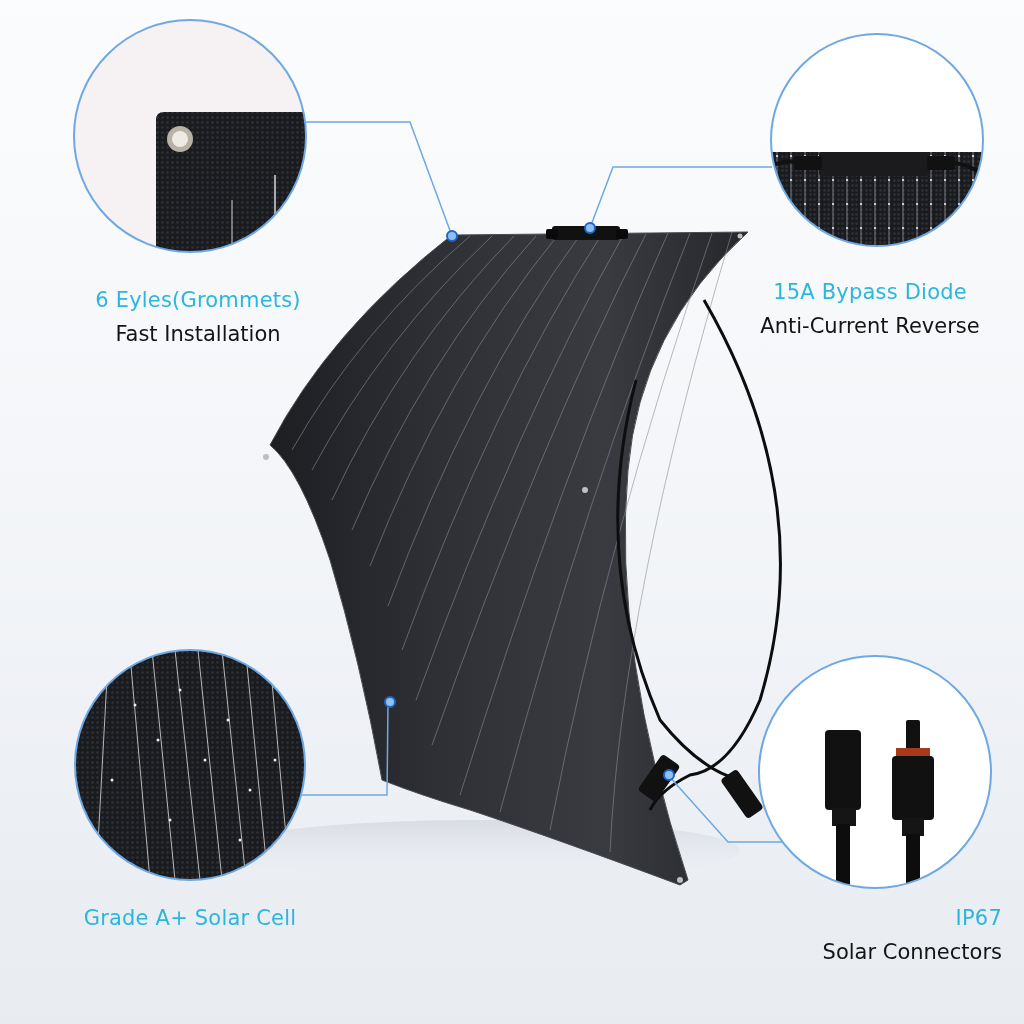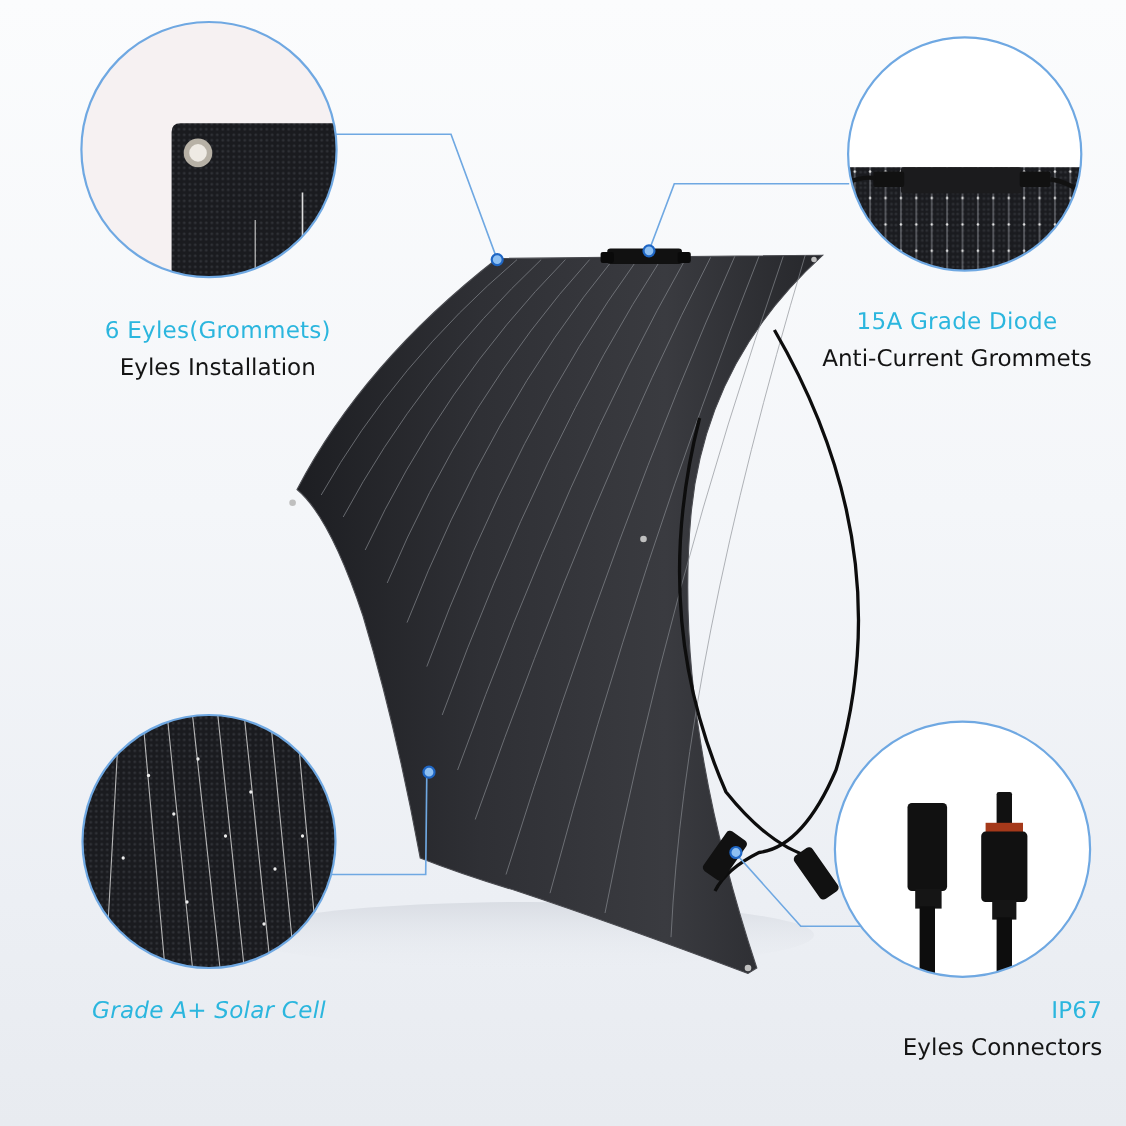--- a/index.html
+++ b/index.html
@@ -6,21 +6,21 @@
   body{width:1024px;height:1024px;overflow:hidden;position:relative;
     background:linear-gradient(180deg,#fbfcfd 0%,#f4f6f9 45%,#eceff4 80%,#e8ebf0 100%);
     font-family:"DejaVu Sans","Liberation Sans",sans-serif;}
   .stage{position:absolute;left:0;top:0;width:816px;height:1024px;}
   svg.art{position:absolute;left:0;top:0;width:1024px;height:1024px;}
   .label{position:absolute;text-align:center;white-space:nowrap;}
   .label .accent{color:#2bb6de;font-size:21px;line-height:28px;letter-spacing:0.2px;}
   .label .sub{color:#141414;font-size:21px;line-height:28px;margin-top:6px;}
   .label-grommets{left:68px;top:286px;width:260px;}
   .label-diode{left:735px;top:278px;width:270px;}
-  .label-cell{left:52px;top:904px;width:276px;font-style:italic;}
+  .label-cell{left:52px;top:904px;width:276px;}
   .label-connectors{left:770px;top:904px;width:232px;text-align:right;}
 </style>
 </head>
 <body>
 
 <div class="stage">
 <svg class="art" viewBox="0 0 1024 1024" xmlns="http://www.w3.org/2000/svg">
   <defs>
     <linearGradient id="panelGrad" x1="0" y1="0" x2="1" y2="0">
       <stop offset="0" stop-color="#1d1e22"></stop>
@@ -177,26 +177,26 @@
   <g>
     <circle cx="452" cy="236" r="5" fill="#8ec0f2" stroke="#1f66c4" stroke-width="2"></circle>
     <circle cx="590" cy="228" r="5" fill="#8ec0f2" stroke="#1f66c4" stroke-width="2"></circle>
     <circle cx="390" cy="702" r="5" fill="#8ec0f2" stroke="#1f66c4" stroke-width="2"></circle>
     <circle cx="669" cy="775" r="5" fill="#8ec0f2" stroke="#1f66c4" stroke-width="2"></circle>
   </g>
 </svg>
 
 <div class="label label-grommets">
   <div class="accent">6 Eyles(Grommets)</div>
-  <div class="sub">Eyles Installation</div>
+  <div class="sub">Fast Installation</div>
 </div>
 <div class="label label-diode">
-  <div class="accent">15A Grade Diode</div>
-  <div class="sub">Anti-Current Grommets</div>
+  <div class="accent">15A Bypass Diode</div>
+  <div class="sub">Anti-Current Reverse</div>
 </div>
 <div class="label label-cell">
   <div class="accent">Grade A+ Solar Cell</div>
 </div>
 <div class="label label-connectors">
   <div class="accent">IP67</div>
-  <div class="sub">Eyles Connectors</div>
+  <div class="sub">Solar Connectors</div>
 </div>
 </div>
 
 </body></html>

